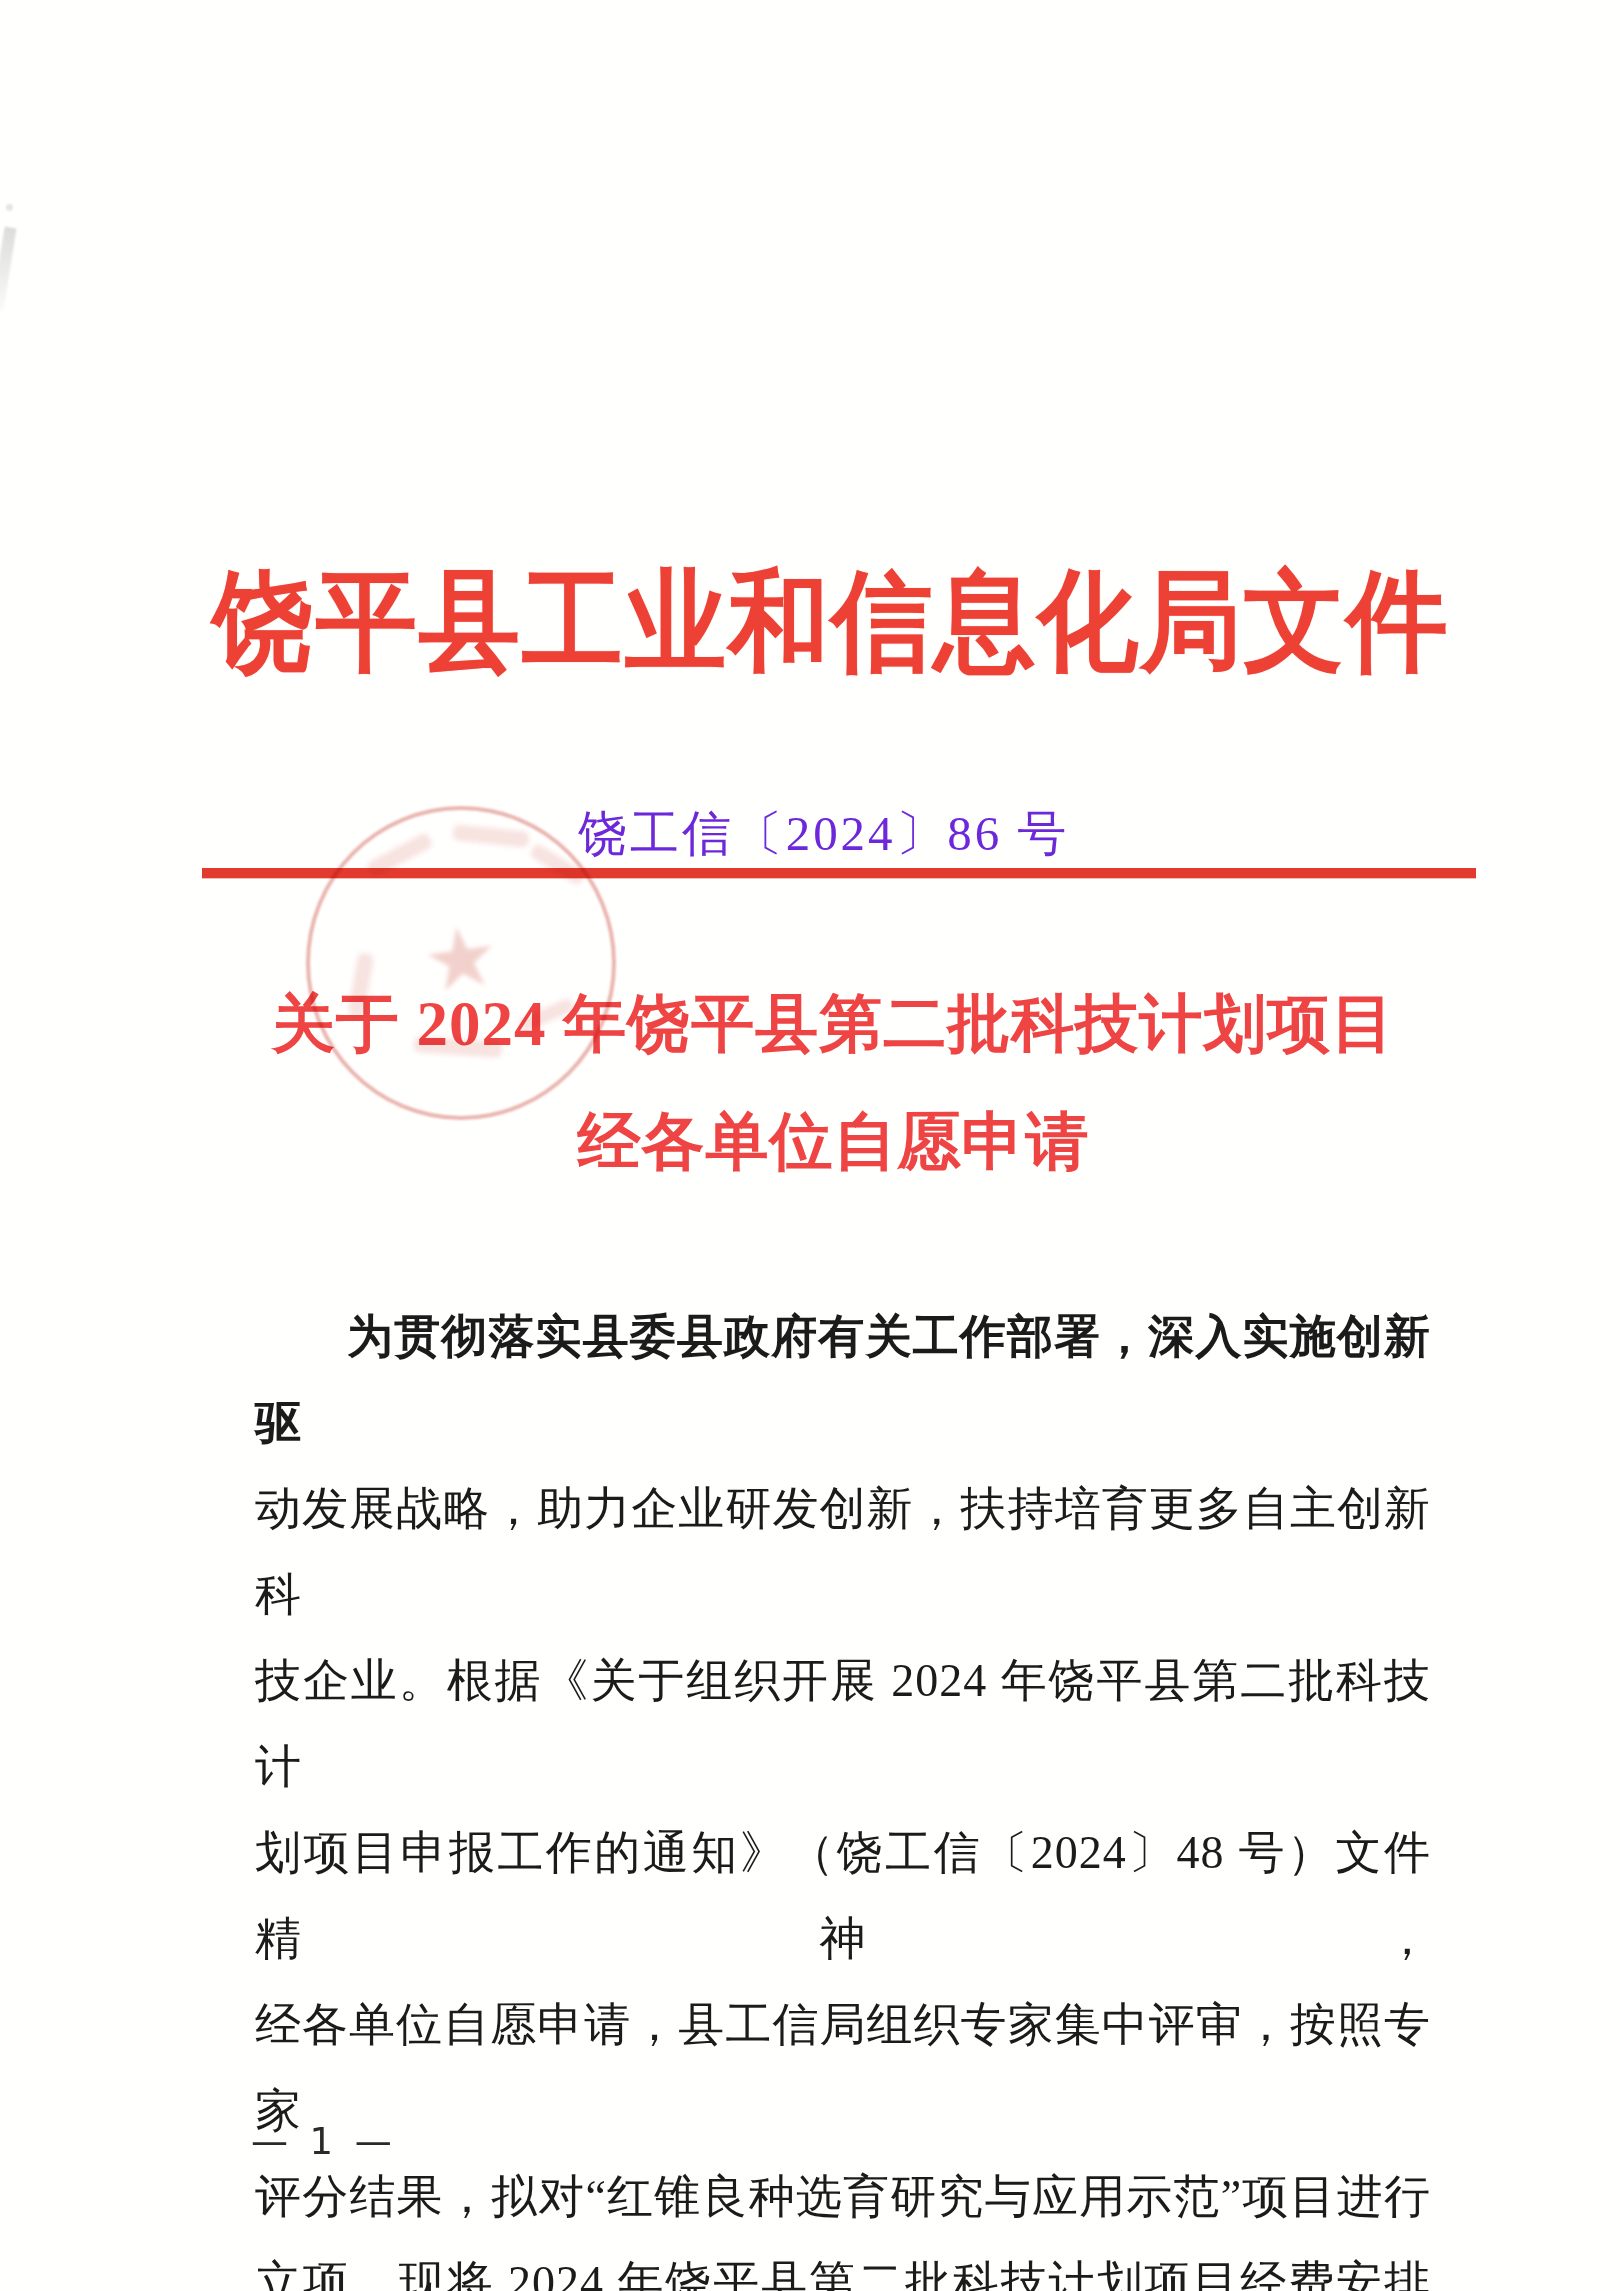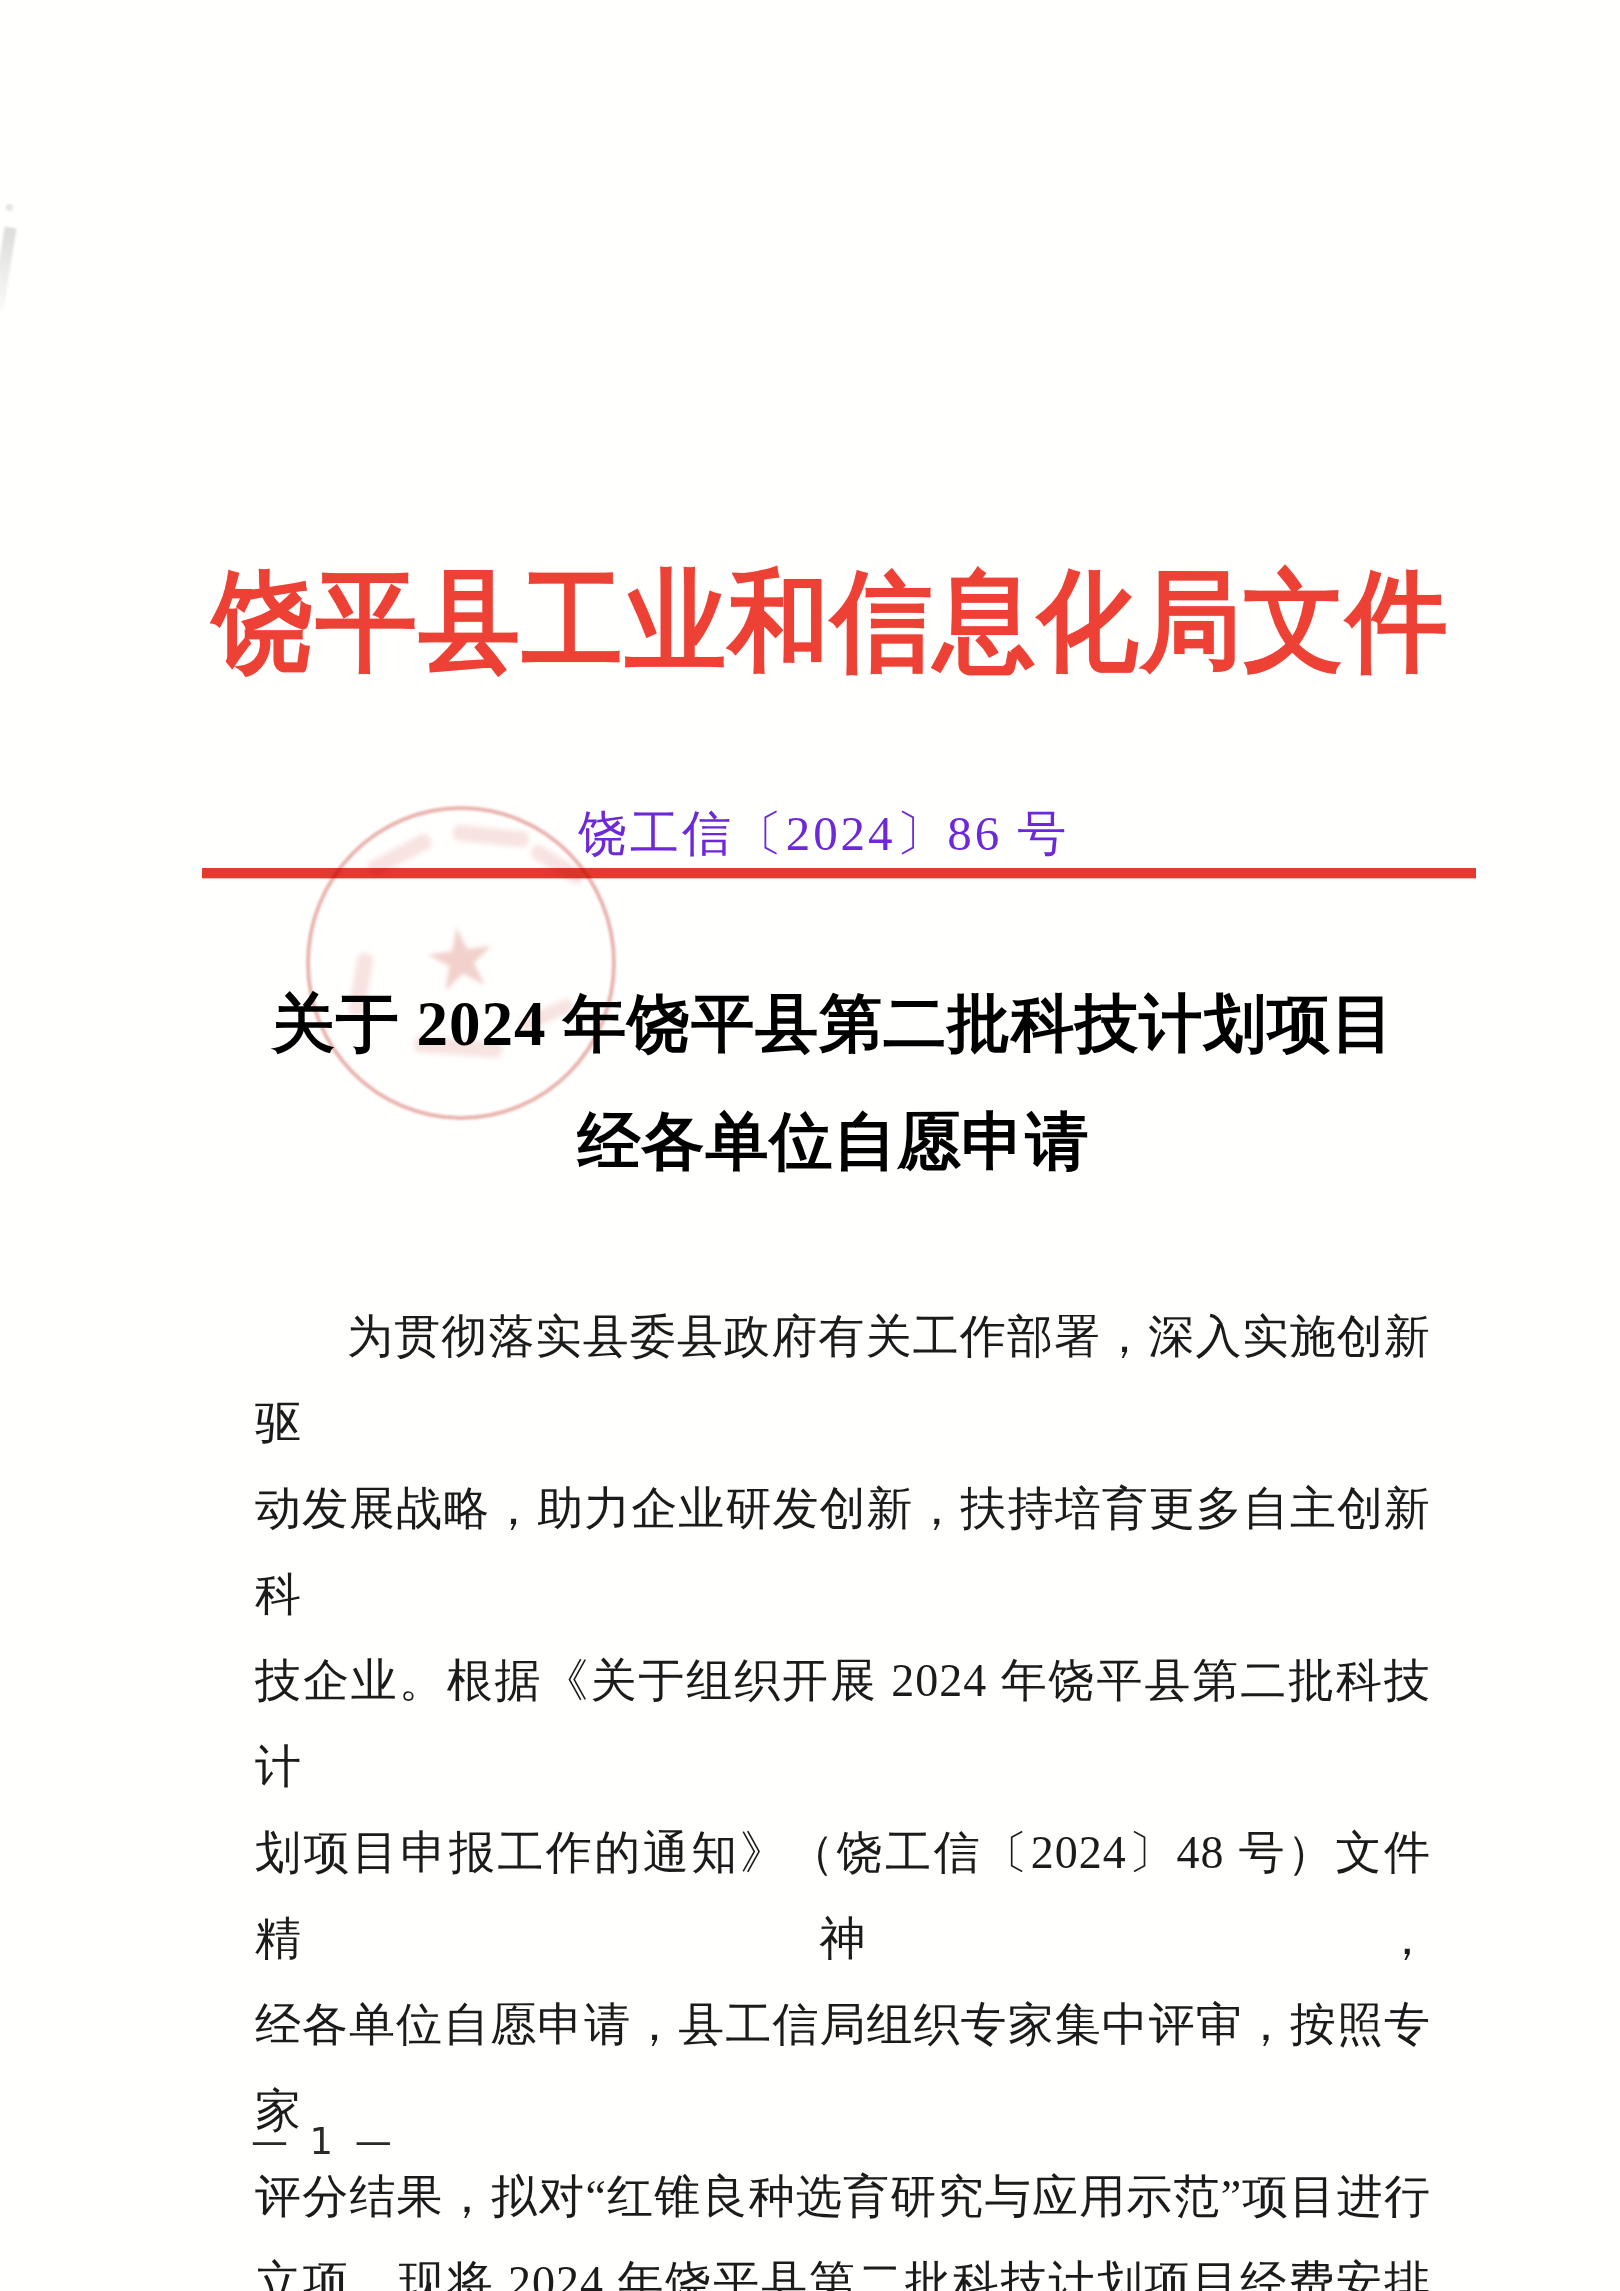--- a/index.html
+++ b/index.html
@@ -111,21 +111,21 @@
   .doc-title {
     position: absolute;
     top: 965px;
     left: 0;
     width: 100%;
     padding-left: 47px;
     box-sizing: border-box;
     text-align: center;
     font-size: 63px;
     font-weight: bold;
-    color: #000000;
+    color: #ef4444;
     line-height: 118px;
     letter-spacing: 1px;
     z-index: 3;
   }
 
   
   .body-text {
     position: absolute;
     top: 1294px;
     left: 255px;
@@ -136,20 +136,21 @@
     z-index: 3;
   }
   .body-text .line {
     text-align: justify;
     text-align-last: justify;
     white-space: normal;
     letter-spacing: 1px;
   }
   .body-text .line.first {
     text-indent: 92px;
+    font-weight: bold;
   }
 
   
   .page-number {
     position: absolute;
     left: 251px;
     top: 2119px;
     font-size: 37px;
     line-height: 45px;
     color: #2a2a2a;

